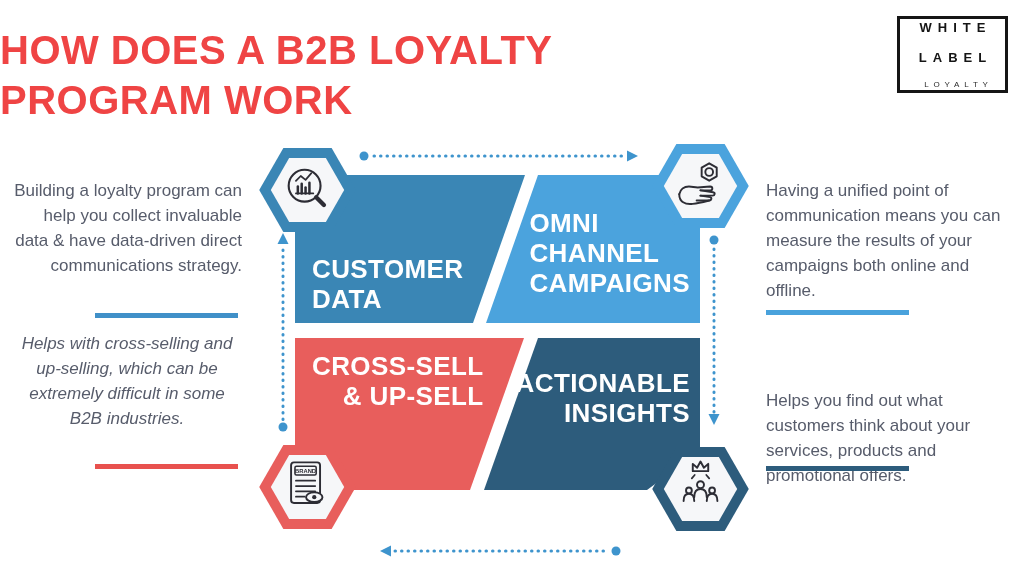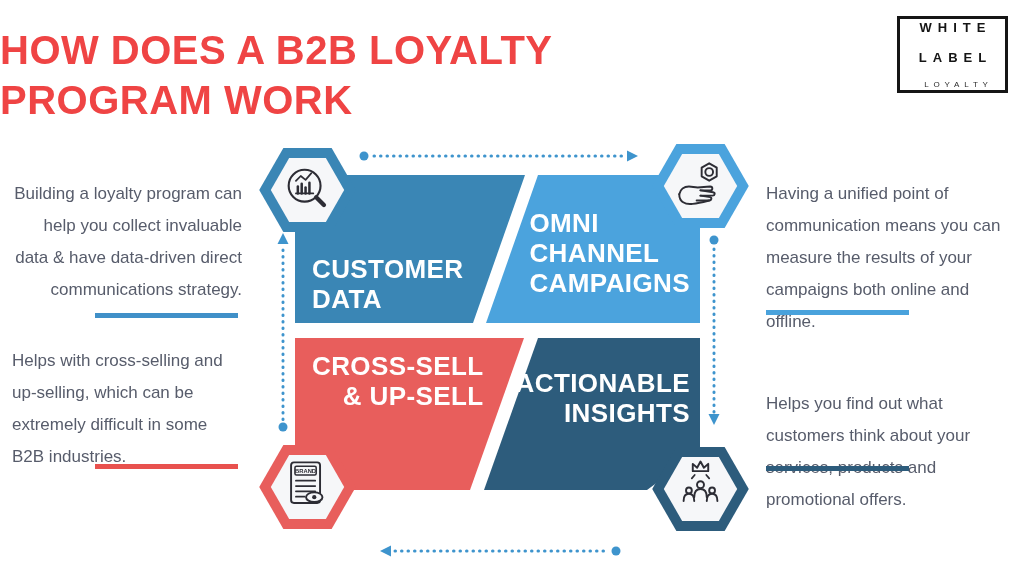--- a/index.html
+++ b/index.html
@@ -24,23 +24,23 @@
         clip-path:polygon(0 0,229px 0,175px 152px,53px 152px,0 114px);}
   #q-br{left:484px;top:338px;width:216px;height:152px;background:#2d5c7c;
         clip-path:polygon(54px 0,216px 0,216px 113px,163px 152px,0 152px);}
   .q-label{position:absolute;color:#fff;font-weight:700;font-size:26px;line-height:30px;
            letter-spacing:0.4px;white-space:nowrap;}
   #lbl-customer{left:312px;top:254px;text-align:left;}
   #lbl-omni{right:334px;top:208px;text-align:left;}
   #lbl-cross{left:312px;top:351px;text-align:right;}
   #lbl-actionable{right:334px;top:368px;text-align:right;}
   
-  .note{position:absolute;color:#575c6b;font-size:17px;line-height:32px;}
+  .note{position:absolute;color:#575c6b;font-size:17px;line-height:25px;}
   #note-lt{left:12px;top:178px;width:230px;text-align:right;}
-  #note-lb{left:12px;top:345px;width:230px;text-align:left;}
+  #note-lb{left:12px;top:331px;width:230px;text-align:center;font-style:italic;}
   #note-rt{left:766px;top:178px;width:246px;text-align:left;}
   #note-rb{left:766px;top:352px;width:246px;text-align:left;margin-top:36px;}
   .bar{position:absolute;height:5px;width:143px;}
   #bar-lt{left:95px;top:313px;background:#4090c8;}
   #bar-lb{left:95px;top:464px;background:#e8514e;}
   #bar-rt{left:766px;top:310px;background:#49a2dc;}
   #bar-rb{left:766px;top:466px;background:#2d5c7c;}
   
   .hex{position:absolute;width:97px;height:84px;}
   #hex-tl{left:259px;top:148px;}

